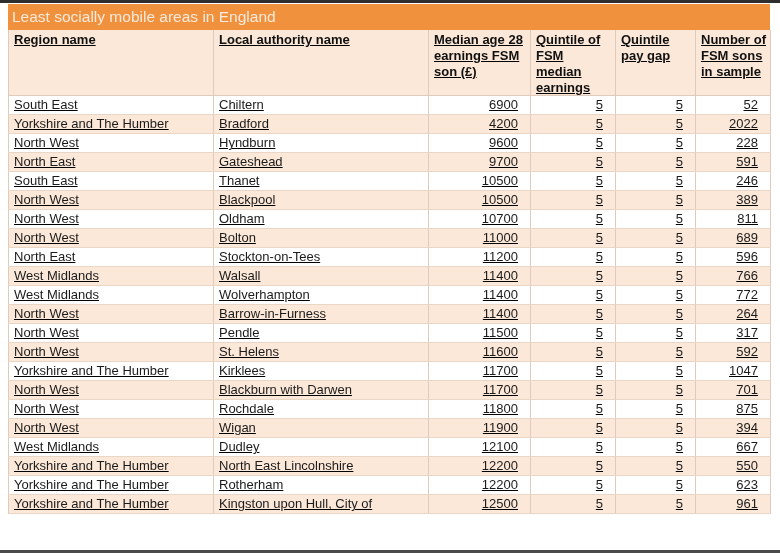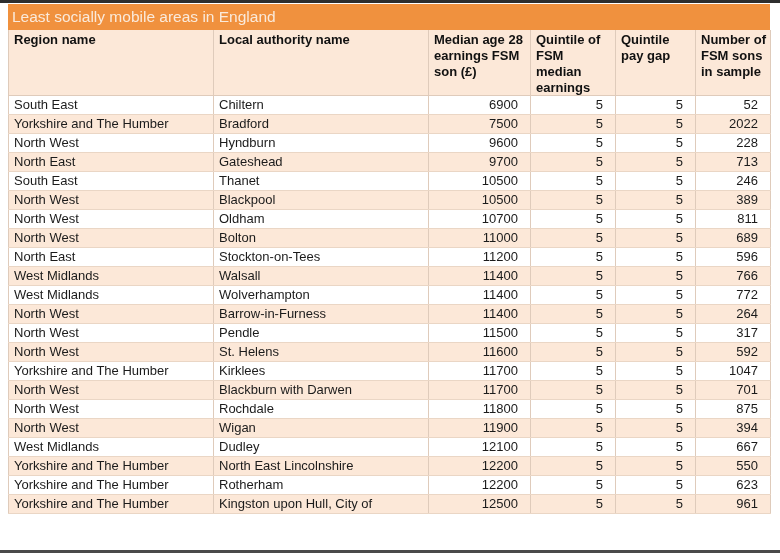--- a/index.html
+++ b/index.html
@@ -29,20 +29,21 @@
     padding-left: 4px;
     white-space: nowrap;
     overflow: hidden;
   }
   table {
     width: 762px;
     border-collapse: collapse;
     table-layout: fixed;
     border-left: 1px solid var(--border, #DFCBBB);
     border-right: 1px solid var(--border, #DFCBBB);
+    text-decoration: underline;
   }
   col.c1 { width: 205px; }
   col.c2 { width: 215px; }
   col.c3 { width: 102px; }
   col.c4 { width: 85px; }
   col.c5 { width: 80px; }
   col.c6 { width: 75px; }
 
   thead tr { height: 65px; background: var(--header-bg, #FCE8D8); }
   th {
@@ -103,40 +104,40 @@
           <td class="al-left">South East</td>
           <td class="al-left">Chiltern</td>
           <td class="al-right">6900</td>
           <td class="al-right">5</td>
           <td class="al-right">5</td>
           <td class="al-right">52</td>
         </tr>
         <tr>
           <td class="al-left">Yorkshire and The Humber</td>
           <td class="al-left">Bradford</td>
-          <td class="al-right">7500</td>
+          <td class="al-right">4200</td>
           <td class="al-right">5</td>
           <td class="al-right">5</td>
           <td class="al-right">2022</td>
         </tr>
         <tr>
           <td class="al-left">North West</td>
           <td class="al-left">Hyndburn</td>
           <td class="al-right">9600</td>
           <td class="al-right">5</td>
           <td class="al-right">5</td>
           <td class="al-right">228</td>
         </tr>
         <tr>
           <td class="al-left">North East</td>
           <td class="al-left">Gateshead</td>
           <td class="al-right">9700</td>
           <td class="al-right">5</td>
           <td class="al-right">5</td>
-          <td class="al-right">713</td>
+          <td class="al-right">591</td>
         </tr>
         <tr>
           <td class="al-left">South East</td>
           <td class="al-left">Thanet</td>
           <td class="al-right">10500</td>
           <td class="al-right">5</td>
           <td class="al-right">5</td>
           <td class="al-right">246</td>
         </tr>
         <tr>

